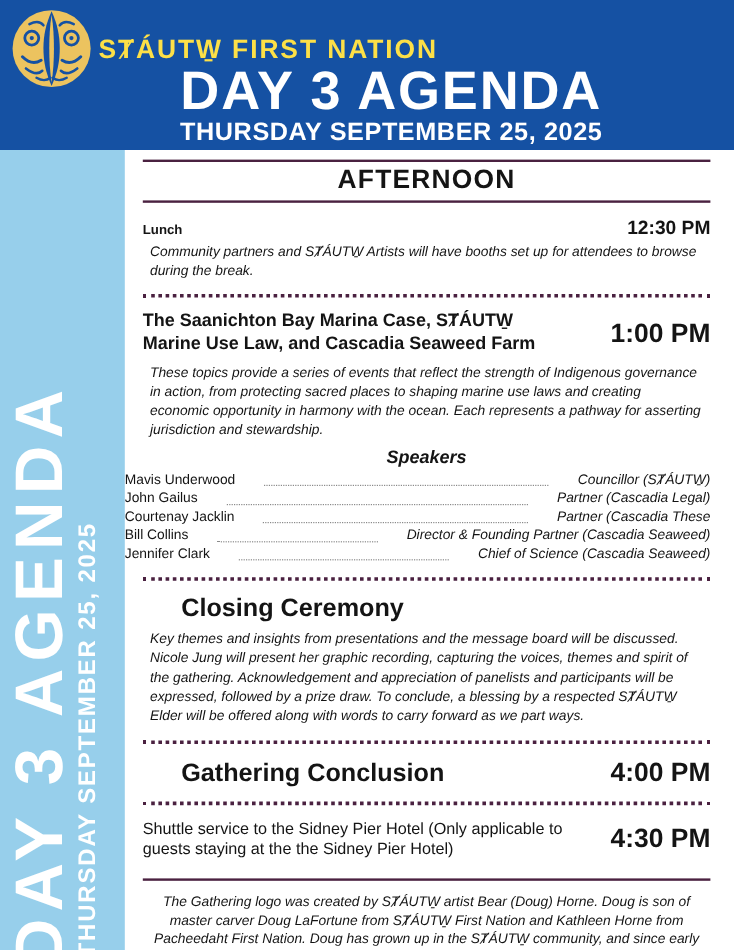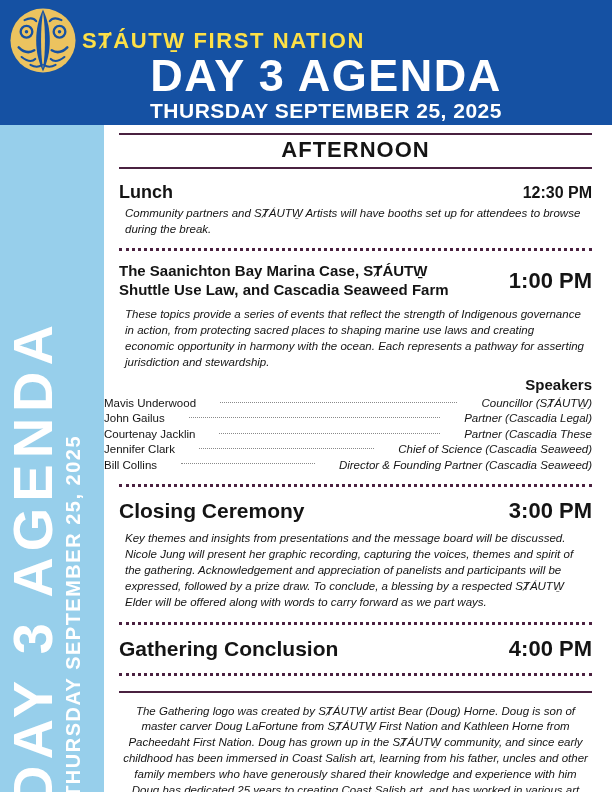--- a/index.html
+++ b/index.html
@@ -40,32 +40,32 @@
     position:absolute; left:104px; top:125px; width:552px; height:667px;
     padding:8px 64px 0 15px;
   }
   .section-banner {
     border-top:2px solid #4A2140; border-bottom:2px solid #4A2140;
     text-align:center; font-size:22px; font-weight:800; letter-spacing:1px;
     padding:2px 0 4px;
   }
   .event-row { display:flex; justify-content:space-between; align-items:baseline; }
   .event-row.center { align-items:center; }
-  .ev-title-sm { font-size:18px; font-weight:800; }
-  .ev-title-lg { font-size:21px; font-weight:800; }
+  .ev-title-sm { font-size:11px; font-weight:800; }
+  .ev-title-lg { font-size:21px; font-weight:800;margin-left:32px; }
   .ev-title-wrap { font-size:15px; font-weight:800; line-height:1.25; width:330px; }
   .time-sm { font-size:16px; font-weight:800; white-space:nowrap; }
   .time-lg { font-size:22px; font-weight:800; white-space:nowrap; }
   .desc {
     font-style:italic; font-size:11.5px; line-height:1.4; 
     margin:2px 6px 0;
   }
   .dotted-sep { border-top:3px dotted #4A2140; margin:11px 0; height:0; }
-  .speakers-label { text-align:right; font-size:15px; font-weight:800; margin:6px 0 3px; }
-  .speaker-row { display:flex; align-items:center; font-size:11.5px; line-height:1.34; margin-left:-15px;gap:20px; }
+  .speakers-label { text-align:center; font-size:15px; font-weight:800; font-style:italic; margin:6px 0 3px; }
+  .speaker-row { display:flex; align-items:flex-end; font-size:11.5px; line-height:1.34; margin-left:-15px;gap:20px; }
   .speaker-name { white-space:nowrap; }
   .speaker-leader { flex:1; border-bottom:1.5px dotted #8a8a8a; margin:0 4px 3px; min-width:12px; }
   .speaker-role { white-space:nowrap; font-style:italic; }
   .shuttle-row { display:flex; justify-content:space-between; align-items:center; margin-top:2px; }
   .shuttle-text { font-size:13.5px; line-height:1.3; width:352px; }
   .solid-rule { border-top:2.5px solid #4A2140; margin:15px 0 11px; height:0; }
   .footer-note { font-style:italic; font-size:11.5px; line-height:1.38; text-align:center; }
   .b { font-weight:400; }
   .mt13 { margin-top:13px; }
   .mt6 { margin-top:6px; }
@@ -109,21 +109,21 @@
 
     <div class="event-row mt13">
       <span class="ev-title-sm">Lunch</span>
       <span class="time-sm">12:30 PM</span>
     </div>
     <div class="desc">Community partners and SȾÁUTW̱ Artists will have booths set up for attendees to browse during the break.</div>
 
     <div class="dotted-sep"></div>
 
     <div class="event-row center">
-      <span class="ev-title-wrap">The Saanichton Bay Marina Case, SȾÁUTW̱ Shuttle Use Law, and Cascadia Seaweed Farm</span>
+      <span class="ev-title-wrap">The Saanichton Bay Marina Case, SȾÁUTW̱ Marine Use Law, and Cascadia Seaweed Farm</span>
       <span class="time-lg">1:00 PM</span>
     </div>
     <div class="desc mt6">These topics provide a series of events that reflect the strength of Indigenous governance in action, from protecting sacred places to shaping marine use laws and creating economic opportunity in harmony with the ocean. Each represents a pathway for asserting jurisdiction and stewardship.</div>
     <div class="speakers-label">Speakers</div>
 
     <div class="speaker-row">
       <span class="speaker-name">Mavis Underwood</span>
       <span class="speaker-leader"></span>
       <span class="speaker-role">Councillor (SȾÁUTW̱)</span>
     </div>
@@ -131,46 +131,49 @@
       <span class="speaker-name">John Gailus</span>
       <span class="speaker-leader"></span>
       <span class="speaker-role">Partner (Cascadia Legal)</span>
     </div>
     <div class="speaker-row">
       <span class="speaker-name">Courtenay Jacklin</span>
       <span class="speaker-leader"></span>
       <span class="speaker-role">Partner (Cascadia These</span>
     </div>
     <div class="speaker-row">
+      <span class="speaker-name">Bill Collins</span>
+      <span class="speaker-leader"></span>
+      <span class="speaker-role">Director &amp; Founding Partner (Cascadia Seaweed)</span>
+    </div>
+    <div class="speaker-row">
       <span class="speaker-name">Jennifer Clark</span>
       <span class="speaker-leader"></span>
       <span class="speaker-role">Chief of Science (Cascadia Seaweed)</span>
-    </div>
-    <div class="speaker-row">
-      <span class="speaker-name">Bill Collins</span>
-      <span class="speaker-leader"></span>
-      <span class="speaker-role">Director &amp; Founding Partner (Cascadia Seaweed)</span>
     </div>
 
     <div class="dotted-sep"></div>
 
     <div class="event-row">
       <span class="ev-title-lg">Closing Ceremony</span>
-      <span class="time-lg">3:00 PM</span>
     </div>
     <div class="desc mt6"><span>Key themes and insights from presentations and the message board will be discussed. Nicole Jung will present her graphic recording, capturing the voices, themes and spirit of the gathering.  Acknowledgement and appreciation of panelists and participants will be expressed, followed by a </span><span class="b">prize draw</span><span>. To conclude, a blessing by a respected SȾÁUTW̱ Elder will be offered along with words to carry forward as we part ways.</span></div>
 
     <div class="dotted-sep"></div>
 
     <div class="event-row">
       <span class="ev-title-lg">Gathering Conclusion</span>
       <span class="time-lg">4:00 PM</span>
     </div>
 
     <div class="dotted-sep"></div>
 
+    <div class="shuttle-row">
+      <span class="shuttle-text">Shuttle service to the  Sidney Pier Hotel (Only applicable to guests staying at the  the Sidney Pier Hotel)</span>
+      <span class="time-lg">4:30 PM</span>
+    </div>
 
     <div class="solid-rule"></div>
 
     <div class="footer-note"><span>The </span><span class="b">Gathering logo</span><span> was created by  SȾÁUTW̱ artist </span><span class="b">Bear (Doug) Horne</span><span>. Doug is son of master carver Doug LaFortune from  SȾÁUTW̱ First Nation and Kathleen Horne from Pacheedaht First Nation. Doug has grown up in the  SȾÁUTW̱ community, and since early childhood has been immersed in Coast Salish art, learning from his father, uncles and other family members who have generously shared their knowledge and experience with him Doug has dedicated 25 years to creating Coast Salish art, and has worked in various art forms including carved house posts, poles, sculptures, masks, paddles, panels and jewelry, and has also created countless graphic designs.</span></div>
 
   </div>
 </div>
 
 </body></html>

